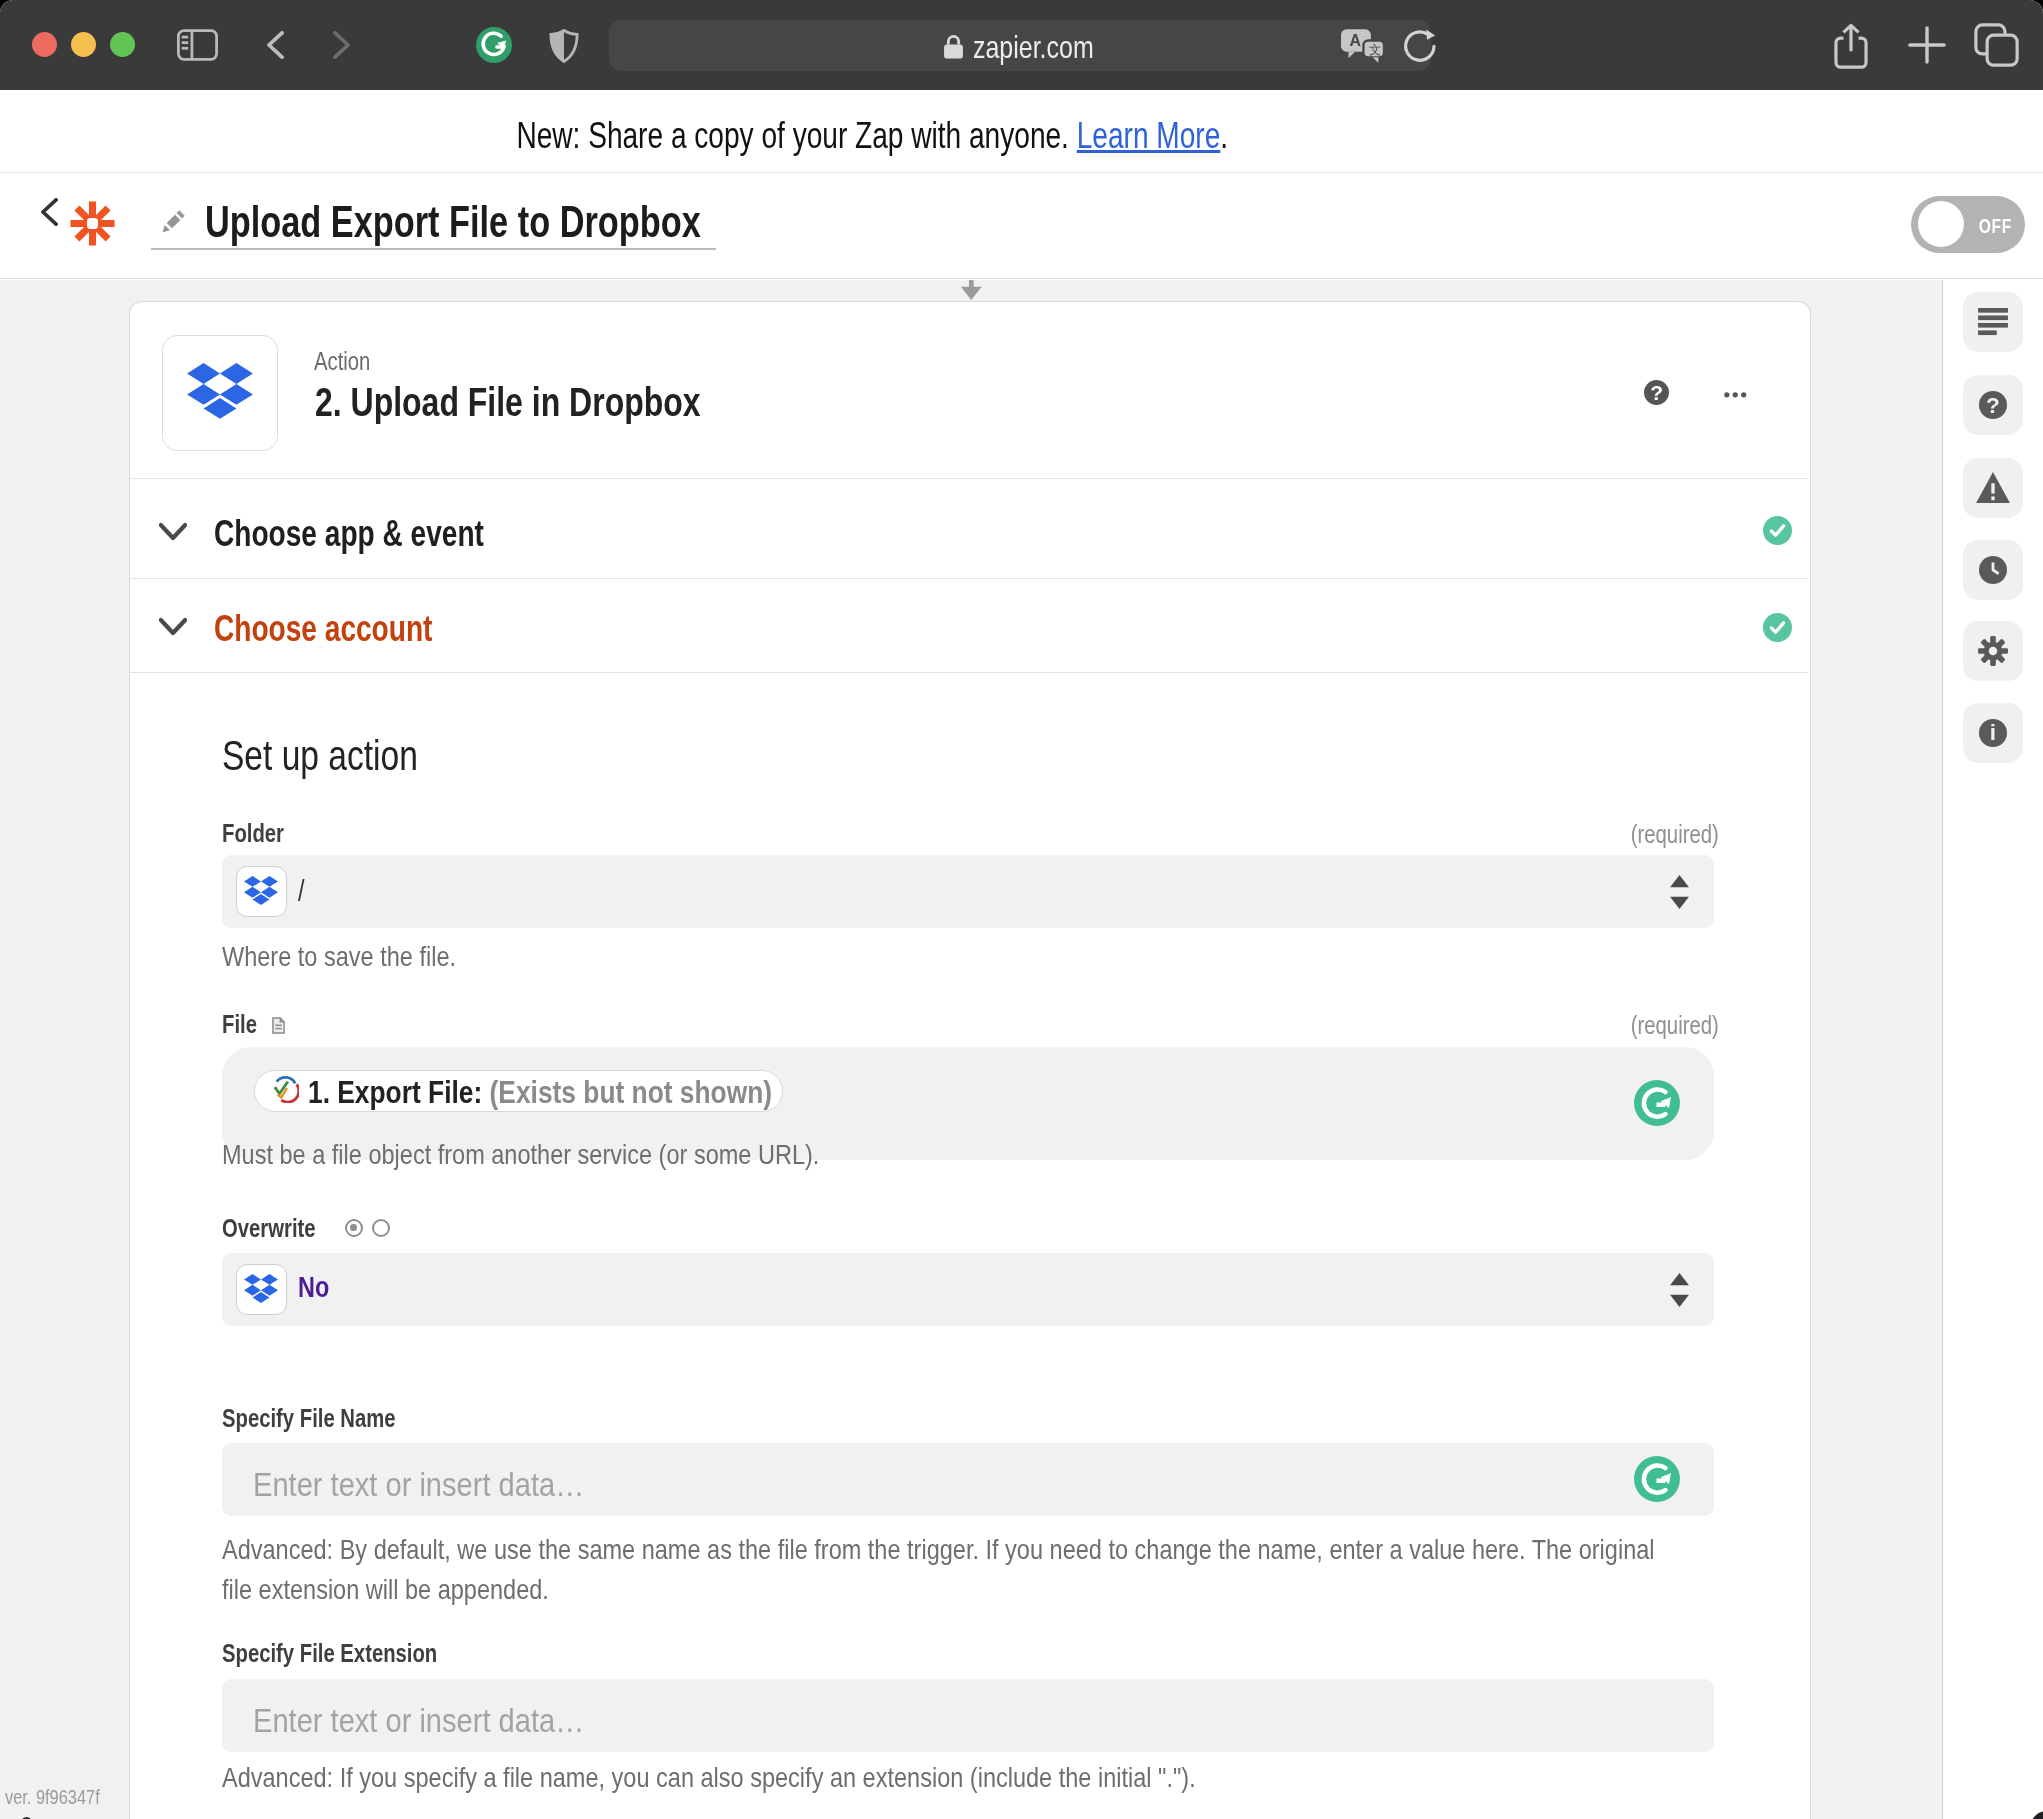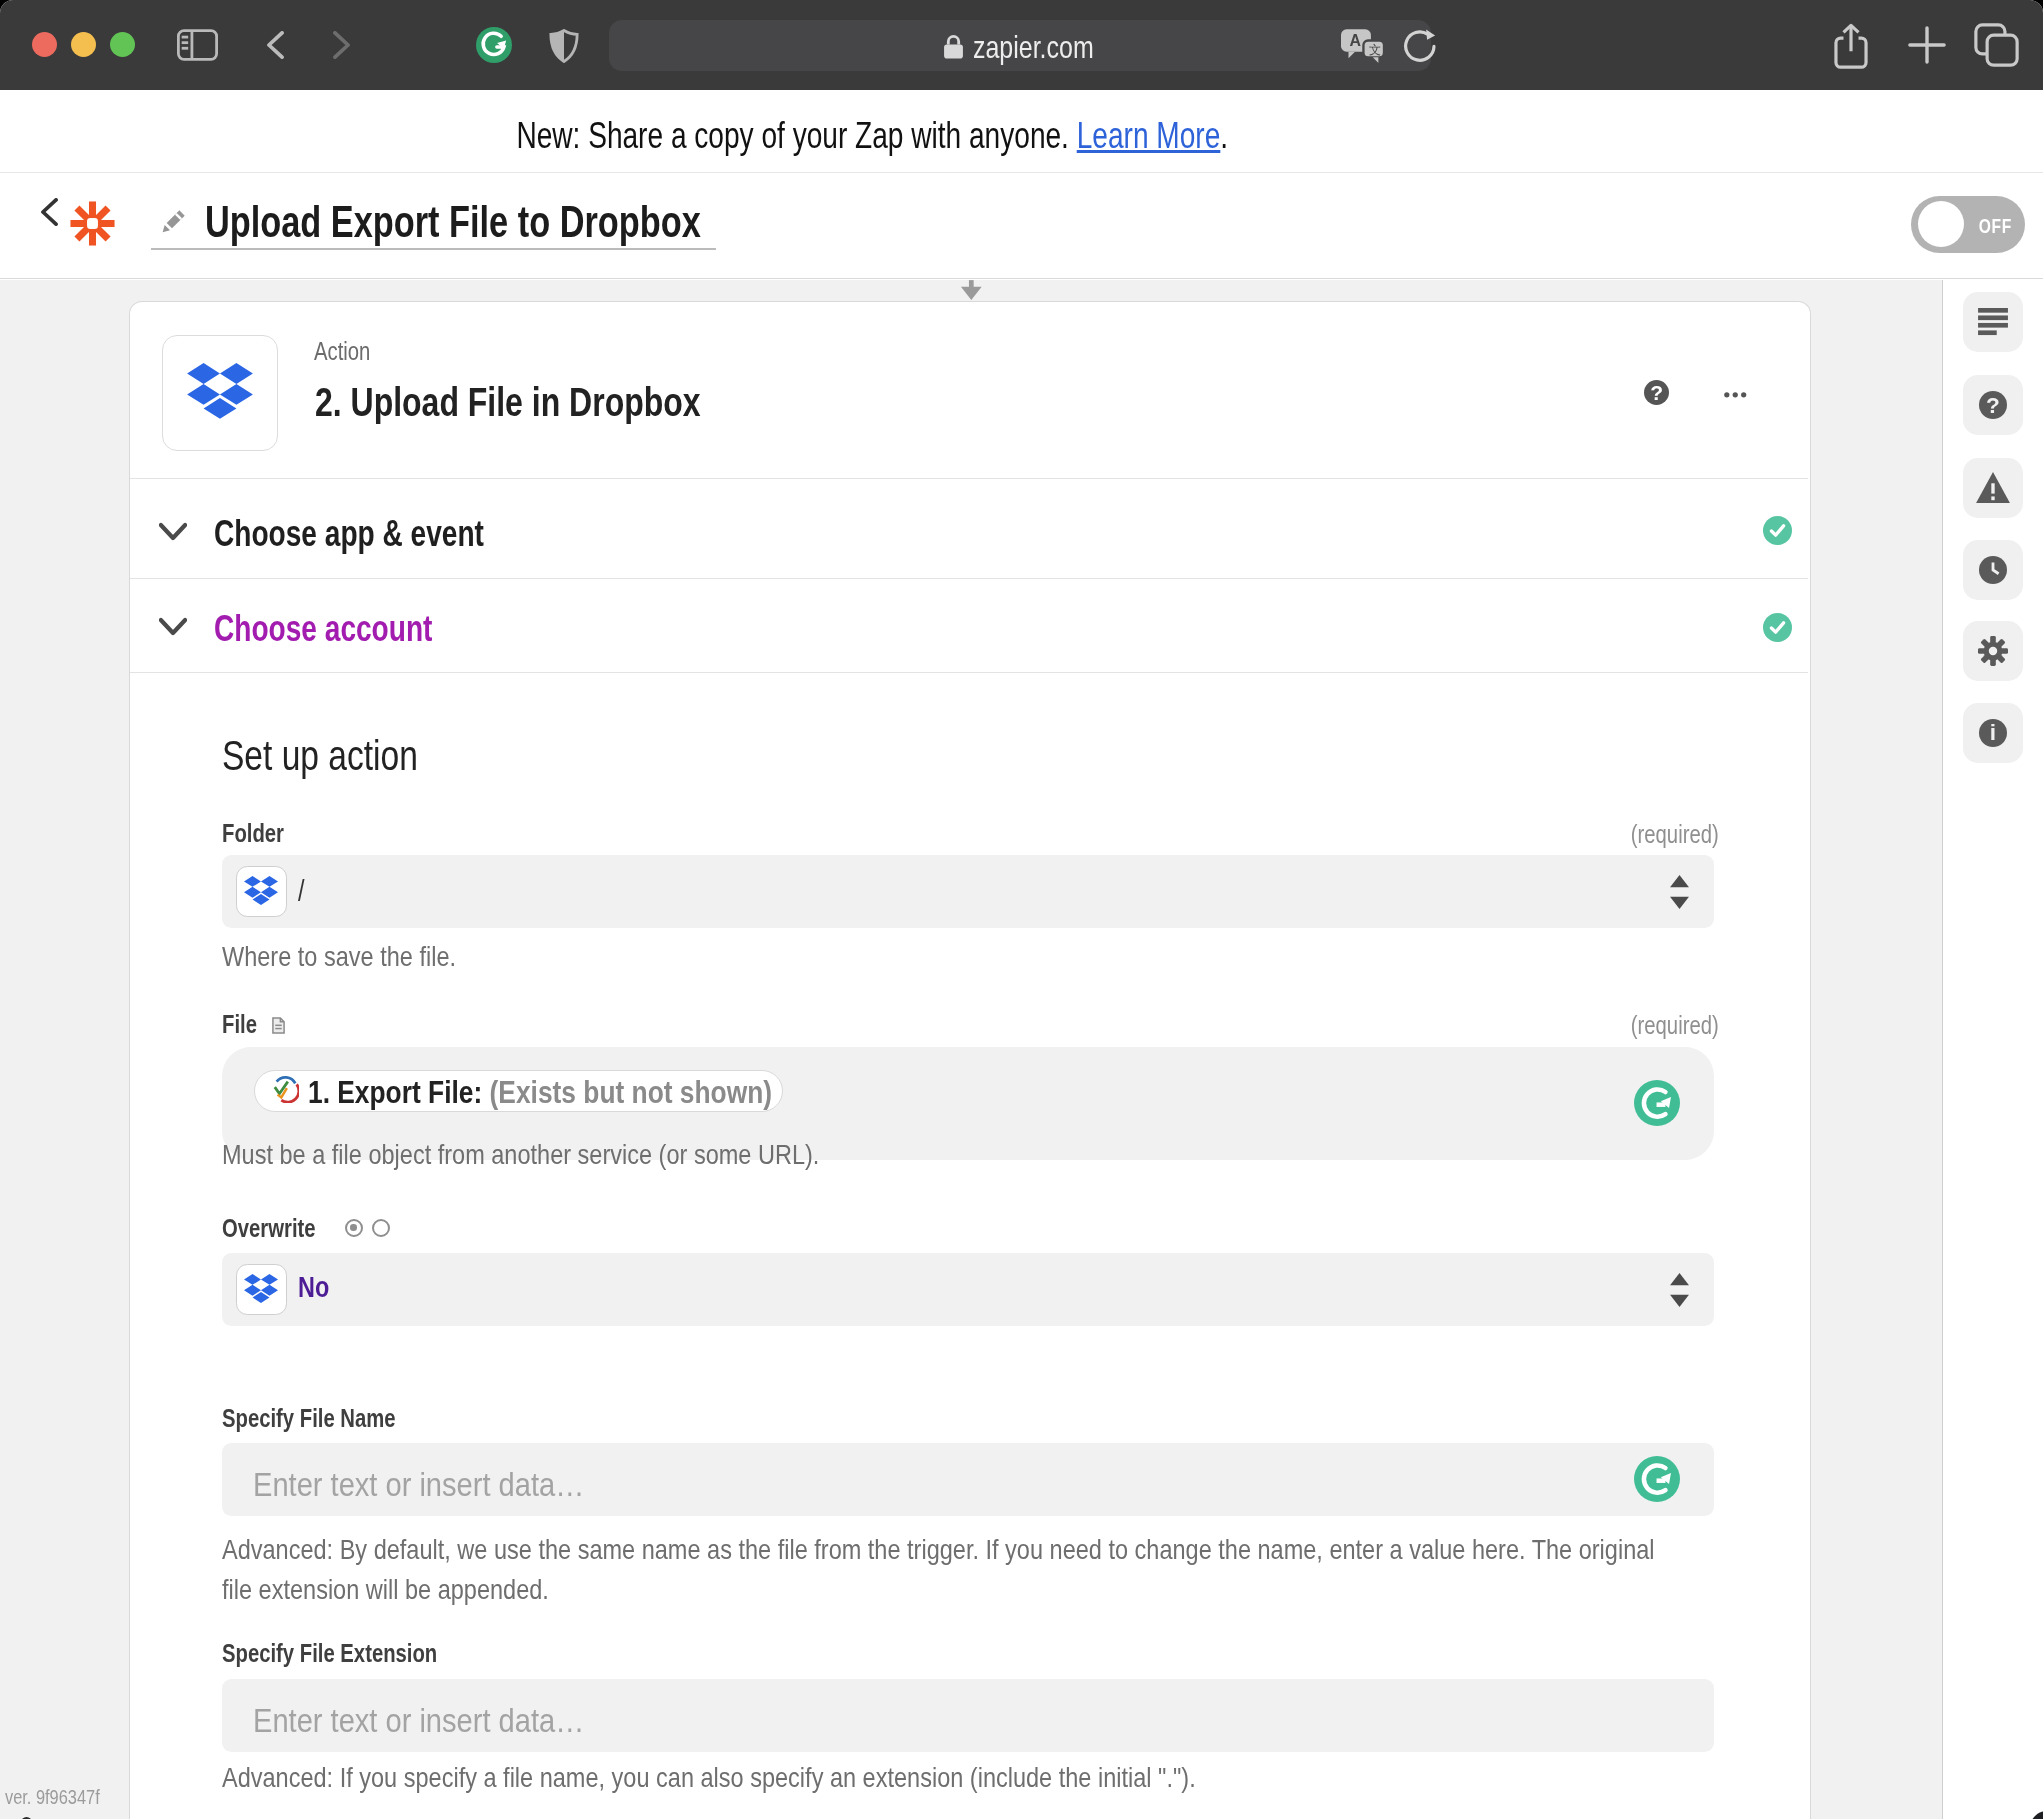--- a/index.html
+++ b/index.html
@@ -201,21 +201,21 @@
             <path d="M12.6 0 L25.1 8 L12.6 16 L0 8 Z M37.7 0 L50.3 8 L37.7 16 L25.1 8 Z M0 24 L12.6 16 L25.1 24 L12.6 32 Z M37.7 16 L50.3 24 L37.7 32 L25.1 24 Z M12.6 34.7 L25.1 26.7 L37.7 34.7 L25.1 42.7 Z"></path>
           </g>
         </defs>
       </svg>
 
       <div class="abs" style="left:32px;top:33px;width:116px;height:116px;border:1.9px solid #dcdcdc;border-radius:15px;box-sizing:border-box;">
         <svg class="abs" style="left:23.5px;top:27px;" width="66" height="56" viewBox="0 0 50.3 42.8">
             <use href="#dbx" fill="#2b67e5"></use>
           </svg>
       </div>
-      <div class="abs" style="left:184px;top:34px;font-size:26px;color:#6b6b6b;"><span class="tx">Action</span></div>
+      <div class="abs" style="left:184px;top:44px;font-size:26px;color:#6b6b6b;"><span class="tx">Action</span></div>
       <div class="abs" style="left:185px;top:77px;font-size:41px;font-weight:bold;color:#222;"><span class="tx">2. Upload File in Dropbox</span></div>
       <div class="abs" style="left:1514px;top:78px;width:25.4px;height:25.4px;border-radius:50%;background:#555;color:#fff;font-size:21px;font-weight:bold;text-align:center;line-height:26px;">?</div>
       <svg class="abs" style="left:1593px;top:89px;" width="24.5" height="7.5" viewBox="0 0 26 8">
         <circle cx="4" cy="4" r="2.8" fill="#555"></circle>
           <circle cx="13" cy="4" r="2.8" fill="#555"></circle>
           <circle cx="22" cy="4" r="2.8" fill="#555"></circle>
       </svg>
       <div class="abs" style="left:0;top:176px;width:1678px;border-bottom:1.9px solid #e3e3e3;"></div>
 
       <svg class="abs" style="left:29px;top:220px;" width="28" height="19" viewBox="0 0 30 20">
@@ -224,21 +224,21 @@
       <div class="abs" style="left:84px;top:211px;font-size:36px;font-weight:bold;color:#1f1f1f;"><span class="tx">Choose app &amp; event</span></div>
       <svg class="abs" style="left:1633px;top:214px;" width="29" height="29" viewBox="0 0 31 31">
         <circle cx="15.5" cy="15.5" r="15.5" fill="#57c5a1"></circle>
         <polyline points="9,16 13.5,20.5 22,10.5" fill="none" stroke="#fff" stroke-width="3.5" stroke-linecap="round" stroke-linejoin="round"></polyline>
       </svg>
       <div class="abs" style="left:0;top:276px;width:1678px;border-bottom:1.9px solid #e3e3e3;"></div>
 
       <svg class="abs" style="left:29px;top:315px;" width="28" height="19" viewBox="0 0 30 20">
         <polyline points="2,3 15,17 28,3" fill="none" stroke="#4a4a4a" stroke-width="4.5" stroke-linecap="round" stroke-linejoin="round"></polyline>
       </svg>
-      <div class="abs" style="left:84px;top:306px;font-size:36px;font-weight:bold;color:#a21caf;"><span class="tx">Choose account</span></div>
+      <div class="abs" style="left:84px;top:306px;font-size:36px;font-weight:bold;color:#c2410c;"><span class="tx">Choose account</span></div>
       <svg class="abs" style="left:1633px;top:311px;" width="29" height="29" viewBox="0 0 31 31">
         <circle cx="15.5" cy="15.5" r="15.5" fill="#57c5a1"></circle>
         <polyline points="9,16 13.5,20.5 22,10.5" fill="none" stroke="#fff" stroke-width="3.5" stroke-linecap="round" stroke-linejoin="round"></polyline>
       </svg>
       <div class="abs" style="left:0;top:370px;width:1678px;border-bottom:1.9px solid #e3e3e3;"></div>
 
       <div class="abs" style="left:92px;top:429px;font-size:43px;font-weight:normal;color:#222;"><span class="tx">Set up action</span></div>
 
       <div class="abs label" style="left:92px;top:516px;"><span class="tx">Folder</span></div>
       <div class="abs req" style="right:91px;top:517px;"><span class="txr">(required)</span></div>

